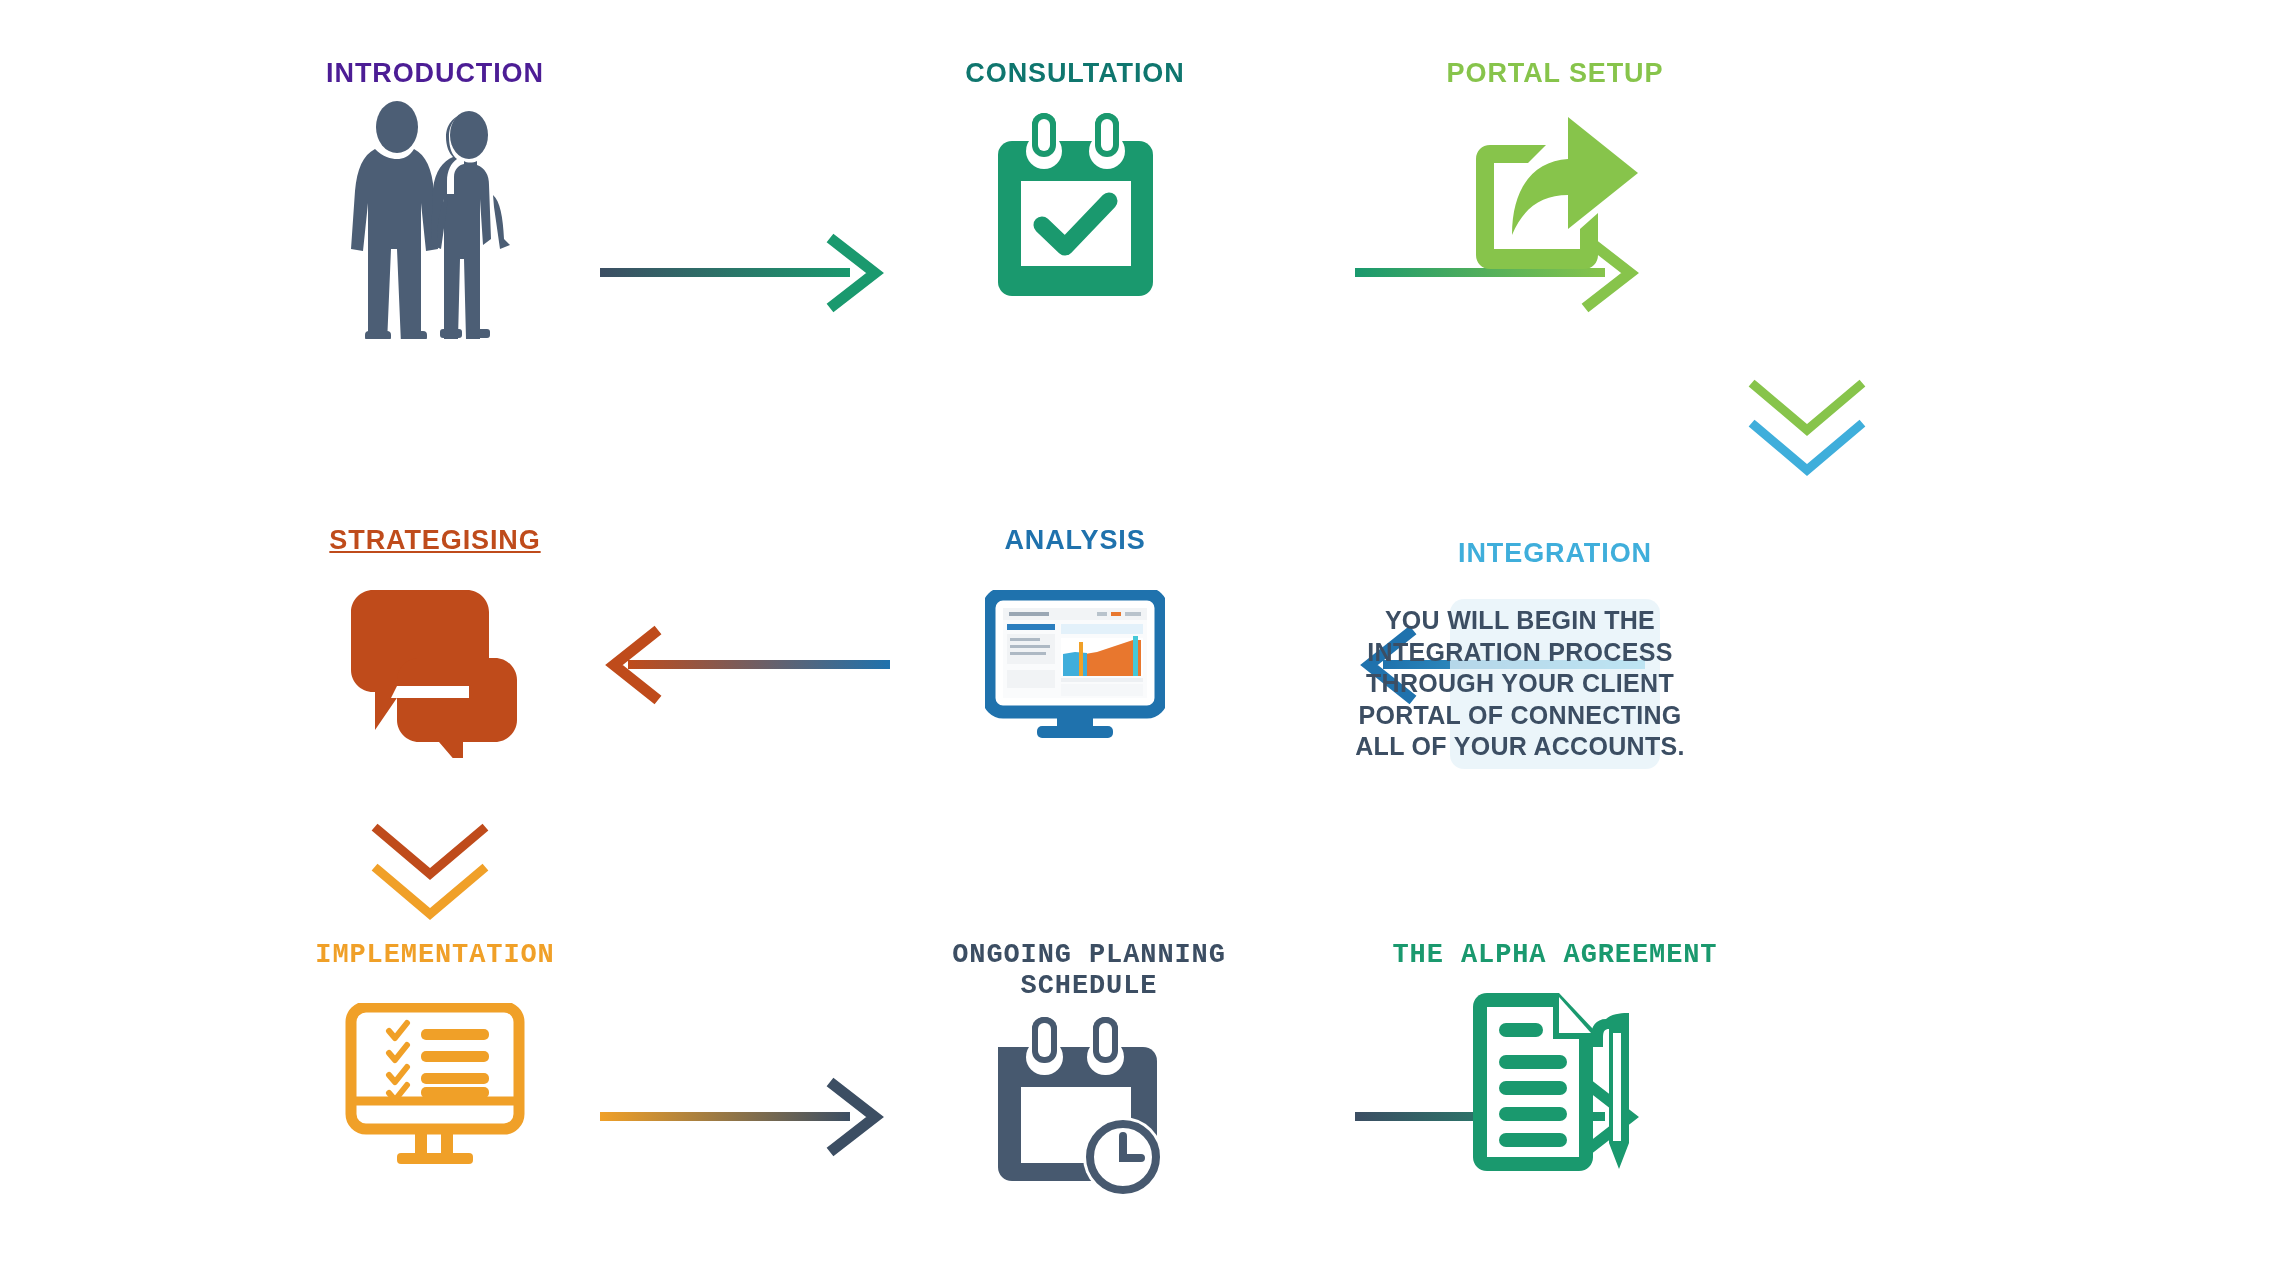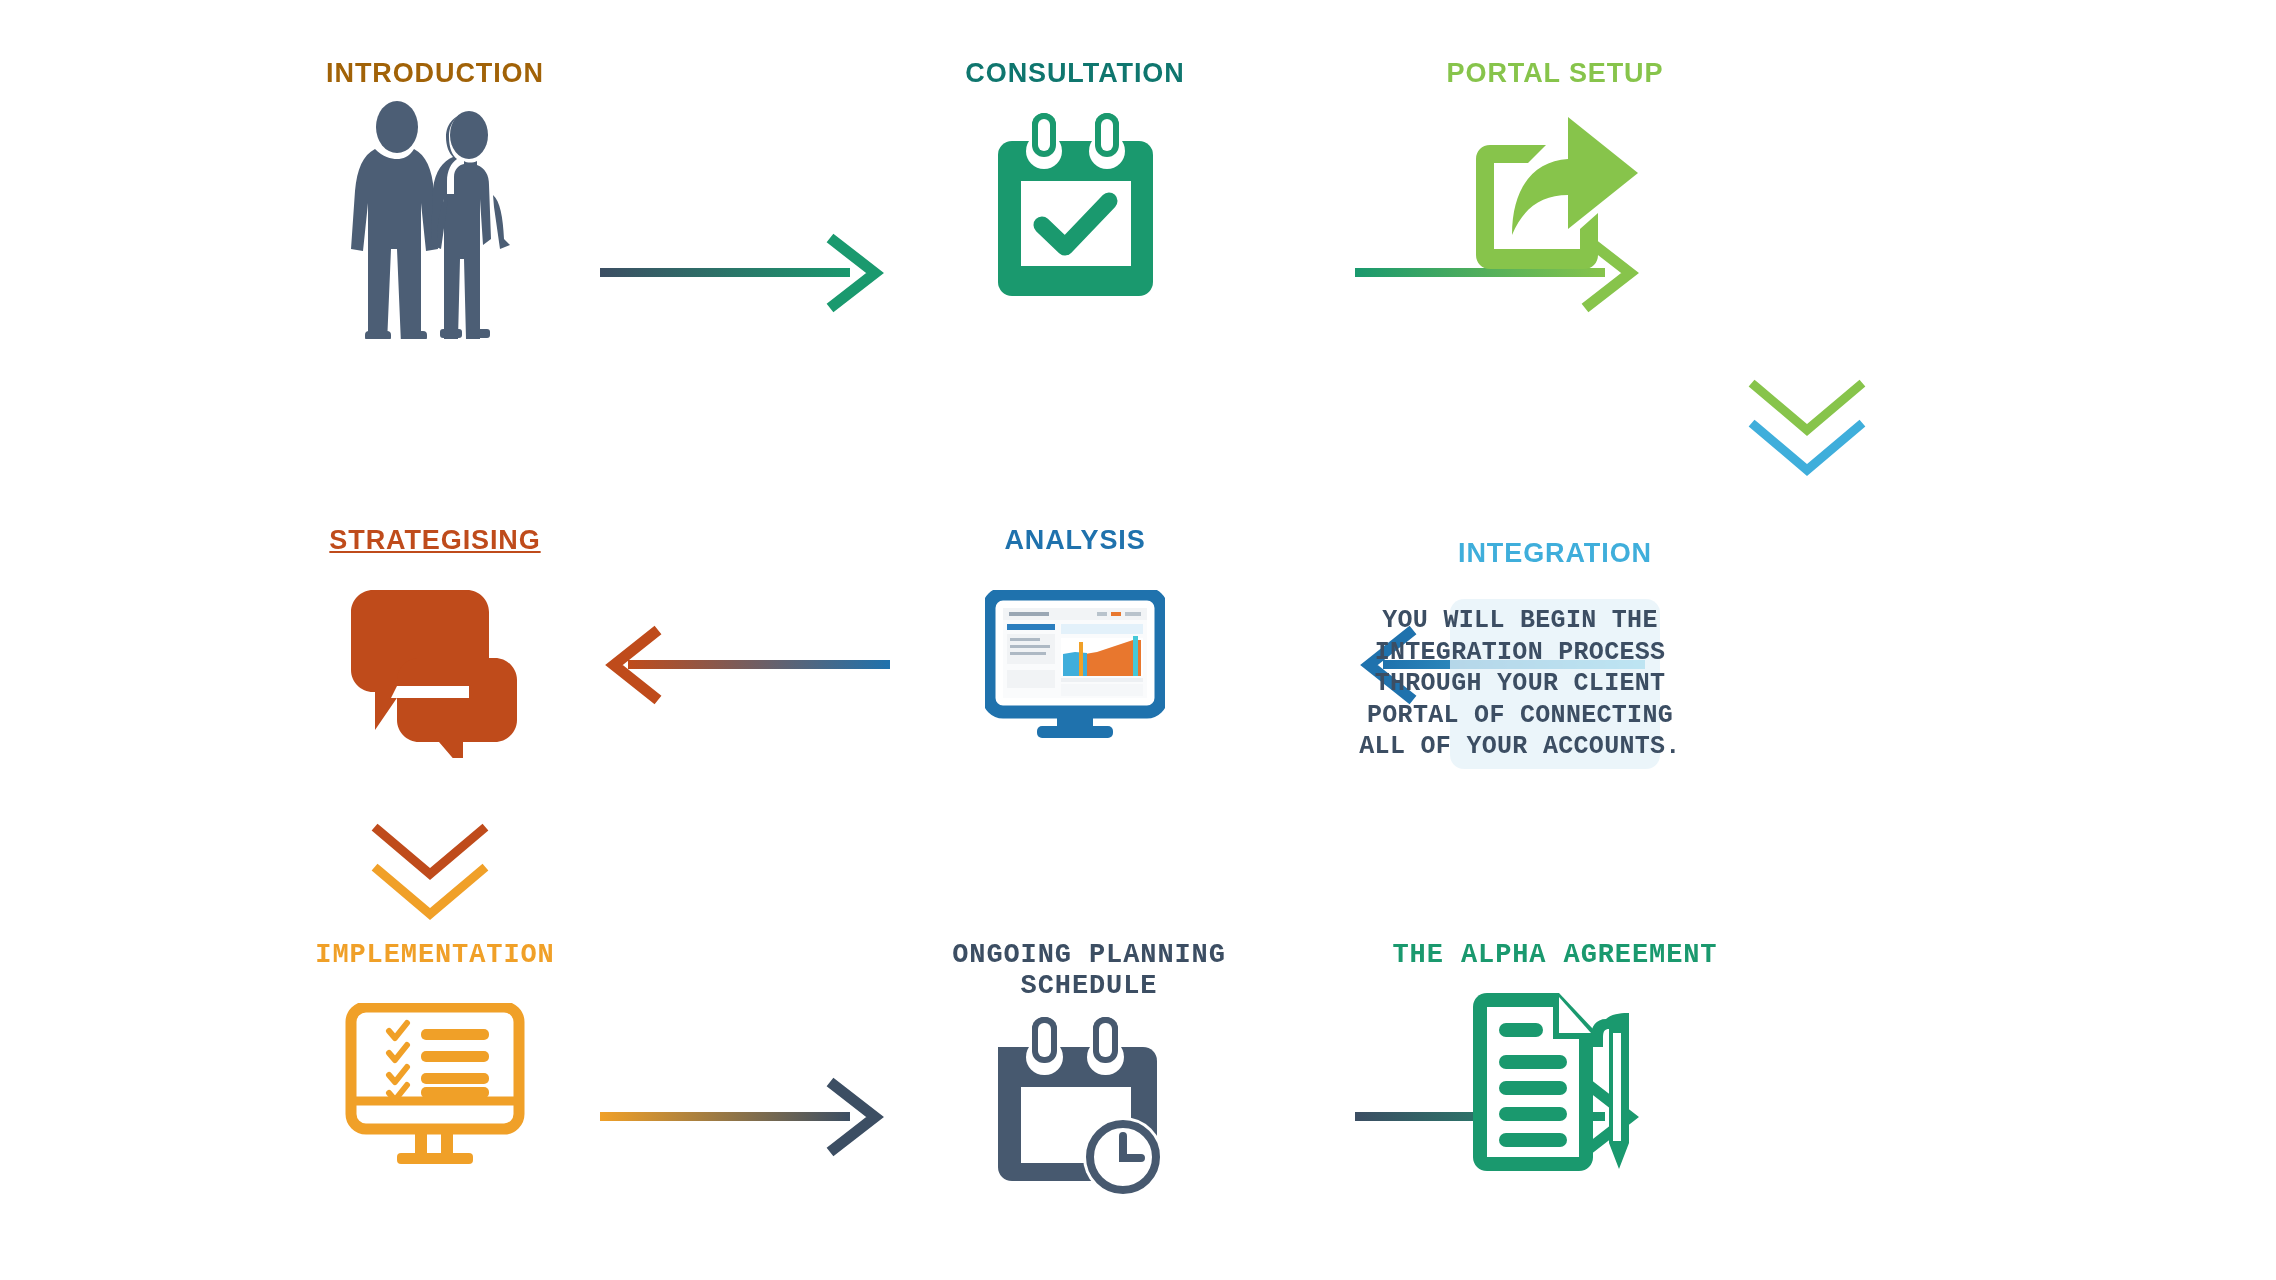--- a/index.html
+++ b/index.html
@@ -52,21 +52,20 @@
     font-weight: bold;
     line-height: 1.26;
     letter-spacing: 0.3px;
     text-align: center;
     color: #3C4E63;
     width: 350px;
     margin-top: 26px;
     white-space: pre-line;
     position: relative;
     z-index: 2;
-    font-family: Liberation Mono, monospace;
   }
 
   
   .watermark {
     position: absolute;
     width: 210px;
     height: 170px;
     border-radius: 14px;
     background: #E4F1F8;
     opacity: 0.75;
@@ -89,21 +88,21 @@
   .c1 { left: 225px; }
   .c2 { left: 865px; }
   .c3 { left: 1345px; }
 </style>
 </head>
 <body>
 
 <div id="flow-canvas">
 
   <div class="step r1 c1">
-    <div class="step-label" style="color:#a16207;">INTRODUCTION</div>
+    <div class="step-label" style="color:#4c1d95;">INTRODUCTION</div>
     <div class="step-icon">
       <svg width="200" height="240" viewBox="0 0 200 240">
 
         <g fill="#4C5E75">
           <ellipse cx="62" cy="28" rx="21" ry="26"></ellipse>
           <path d="M40 50 C28 56 22 70 20 92 L16 150 L28 152 L33 104 L33 245 L52 245 L56 150 L62 150 L66 245 L86 245 L86 104 L91 152 L103 150 L99 92 C97 70 91 56 79 50 C74 58 68 60 62 60 C56 60 48 58 40 50 Z"></path>
           <rect x="30" y="232" width="26" height="10" rx="4"></rect>
           <rect x="66" y="232" width="26" height="10" rx="4"></rect>
         </g>
 

